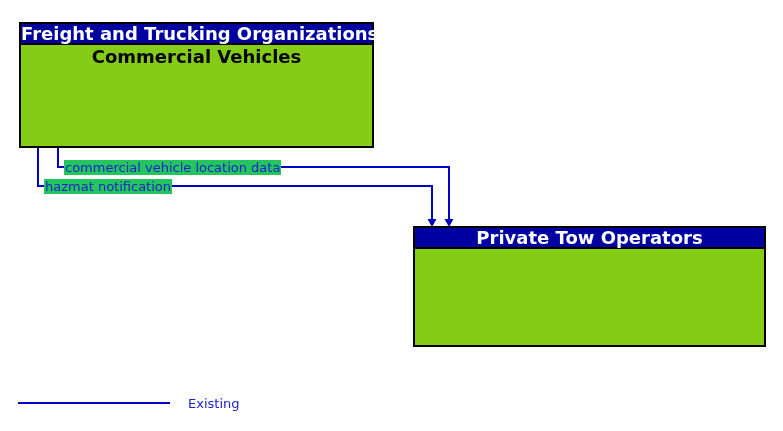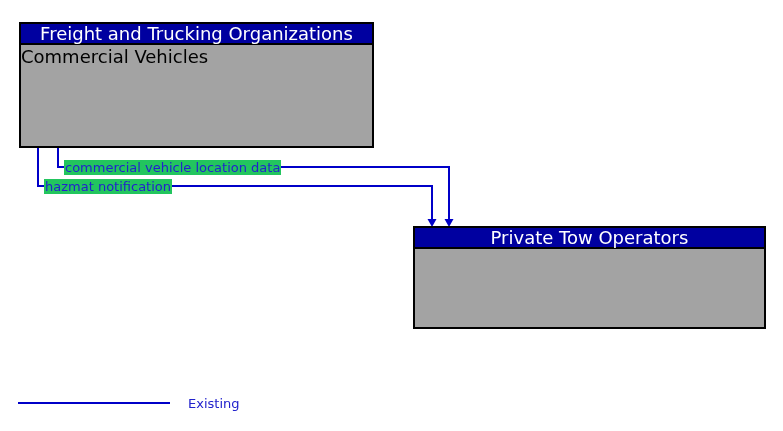--- a/index.html
+++ b/index.html
@@ -32,35 +32,37 @@
     stroke: none;
   }
   .legend-line-stroke {
     stroke: #0000c8;
     stroke-width: 1.5;
     shape-rendering: crispEdges;
   }
   .entity-box {
     position: absolute;
     border: 2px solid #000000;
-    background: #a3a3a3;
+    background: #84cc16;
     box-sizing: border-box;
+    font-weight: bold;
   }
   .entity-header {
     height: 19px;
     line-height: 19px;
     background: #0000a0;
     border-bottom: 2px solid #000000;
     color: #ffffff;
     text-align: center;
     font-size: 18px;
     white-space: nowrap;
     overflow: visible;
   }
   .entity-body {
+    text-align: center;
     padding-top: 1px;
     color: #000000;
     font-size: 18px;
     line-height: 21px;
     white-space: nowrap;
   }
   .flow-label {
     position: absolute;
     font-size: 13px;
     line-height: 15px;
@@ -95,21 +97,21 @@
 
   <div class="entity-box" style="left:19px; top:22px; width:355px; height:126px;">
     <div class="entity-header">
       <span>Freight and Trucking Organizations</span>
     </div>
     <div class="entity-body">
       <span>Commercial Vehicles</span>
     </div>
   </div>
 
-  <div class="entity-box" style="left:413px; top:226px; width:353px; height:103px;">
+  <div class="entity-box" style="left:413px; top:226px; width:353px; height:121px;">
     <div class="entity-header">
       <span>Private Tow Operators</span>
     </div>
   </div>
 
   <span class="flow-label" style="left:64px; top:160px;">commercial vehicle location data</span>
 
   <span class="flow-label" style="left:44px; top:179px;">hazmat notification</span>
 
   <span class="legend-label" style="left:188px; top:396px;">Existing</span>

